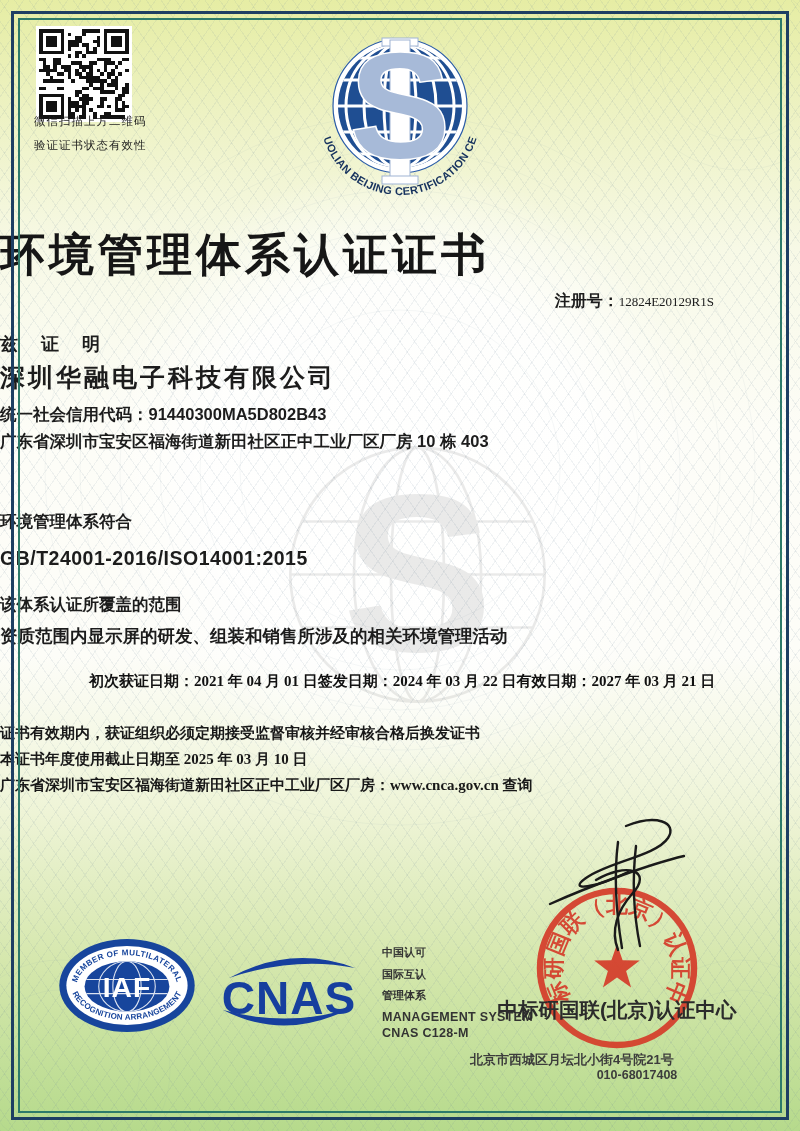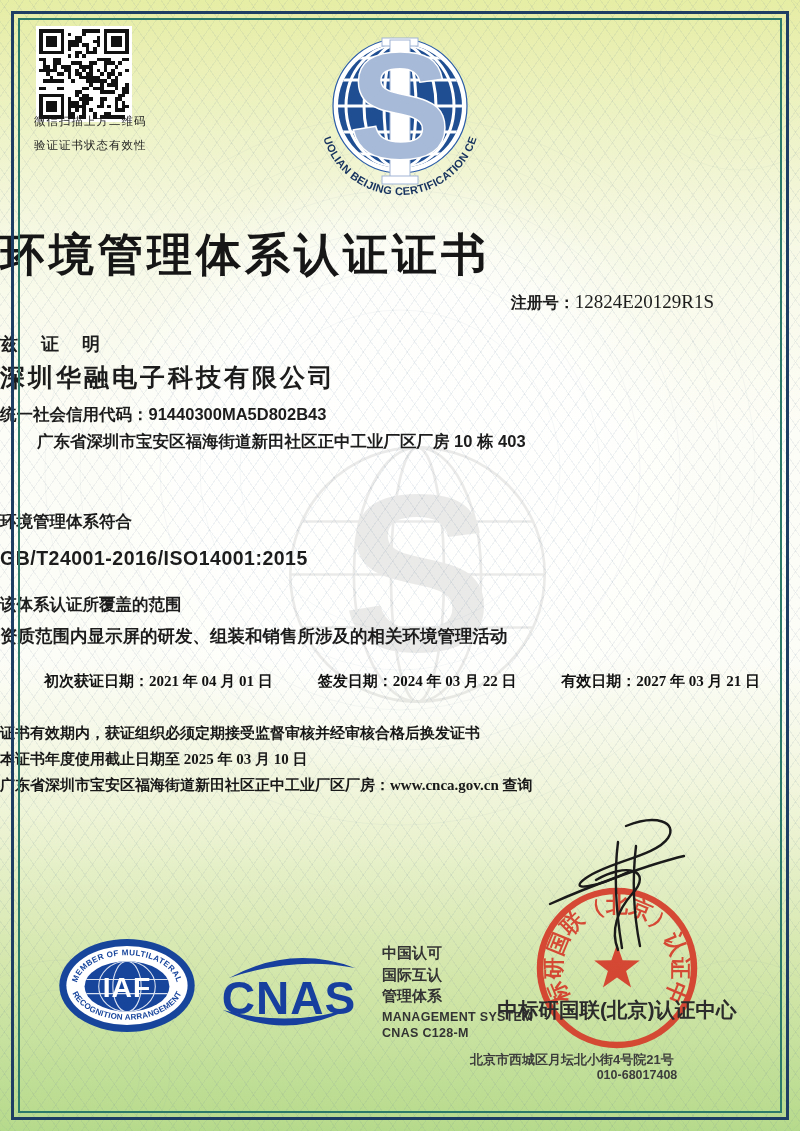--- a/index.html
+++ b/index.html
@@ -24,42 +24,42 @@
   .centerline { left:0; right:0; text-align:left; }
 
   .qr-wrap { left:36px; top:26px; width:96px; height:96px; background:#fff; padding:3px; z-index:3; }
   .qr-caption { left:34px; width:200px; font-family:"Liberation Serif", serif; font-size:11.5px; letter-spacing:1px; color:#1d1d1d; z-index:3; }
 
   .logo-svg { left:290px; top:36px; width:220px; height:168px; overflow:visible; z-index:3; }
 
   .title { top:225px; font-size:45px; font-weight:bold; letter-spacing:4px; color:#161616; z-index:3; }
   .regline { top:291px; right:86px; z-index:3; white-space:nowrap; }
   .regline .lbl { font-size:16px; font-weight:bold; }
-  .regline .val { font-family:"Liberation Serif", serif; font-size:19px; }
+  .regline .val { font-family:"Liberation Serif", serif; font-size:13px; }
 
   .certify  { top:332px; font-size:18px; font-weight:bold; letter-spacing:9px; z-index:3; }
   .company  { top:361px; font-size:25px; font-weight:bold; letter-spacing:3px; z-index:3; }
   .credit   { top:404px; font-size:16.5px; font-weight:bold; z-index:3; }
-  .caddr    { top:431px; font-size:16.5px; font-weight:bold; z-index:3;margin-left:37px; }
+  .caddr    { top:431px; font-size:16.5px; font-weight:bold; z-index:3; }
   .conform  { top:511px; font-size:16.5px; font-weight:bold; z-index:3; }
   .standard { top:547px; font-size:19.5px; font-weight:bold; letter-spacing:.5px; z-index:3; }
   .scopehead{ top:594px; font-size:16.5px; font-weight:bold; z-index:3; }
   .scope    { top:624px; font-size:17.5px; font-weight:bold; z-index:3; }
 
-  .dates { top:672px; left:44px; right:40px; display:flex; justify-content:space-between;
+  .dates { top:672px; left:44px; right:40px; display:flex; justify-content:center;
            font-family:"Liberation Serif", serif; font-size:15px; font-weight:600; color:#111; z-index:3; }
   .note  { font-family:"Liberation Serif", serif; font-size:15px; font-weight:600; color:#181818; z-index:3;margin-top:8px; }
 
   .decor-svg { left:0; top:0; width:800px; height:1131px; pointer-events:none; z-index:1; }
   .watermark { left:285px; top:442px; width:265px; height:265px; opacity:.09; z-index:2; overflow:visible; }
 
   .iaf-svg  { left:56px;  top:937px; width:142px; height:97px; overflow:visible; z-index:3; }
   .cnas-svg { left:203px; top:948px; width:172px; height:90px; overflow:visible; z-index:3; }
   .cnas-text { left:382px; top:942px; z-index:3; color:#333; }
-  .cnas-text .cn { display:block; font-size:15px; line-height:21.5px; font-weight:bold; }
+  .cnas-text .cn { display:block; font-size:11px; line-height:21.5px; font-weight:bold; }
   .cnas-text .en { font-size:12.5px; line-height:16.5px; font-weight:bold; letter-spacing:.3px; }
 
   .seal-svg { left:531px; top:882px; width:172px; height:172px; overflow:visible; z-index:4; }
   .sig-svg  { left:538px; top:812px; width:155px; height:145px; overflow:visible; z-index:5; }
   .issuer-name { left:462px; width:310px; text-align:center; top:996px; font-size:20.5px; font-weight:600; color:#2b2b2b; z-index:5; }
   .issuer-addr { left:470px; width:290px; top:1051px; font-size:13px; font-weight:600; color:#3c3c3c; z-index:3; }
   .issuer-tel  { left:492px; width:290px; text-align:center; top:1068px; font-size:12.5px; font-weight:600; color:#3c3c3c; z-index:3; }
 
   svg text { font-family:"Liberation Sans", sans-serif; }
 </style>

